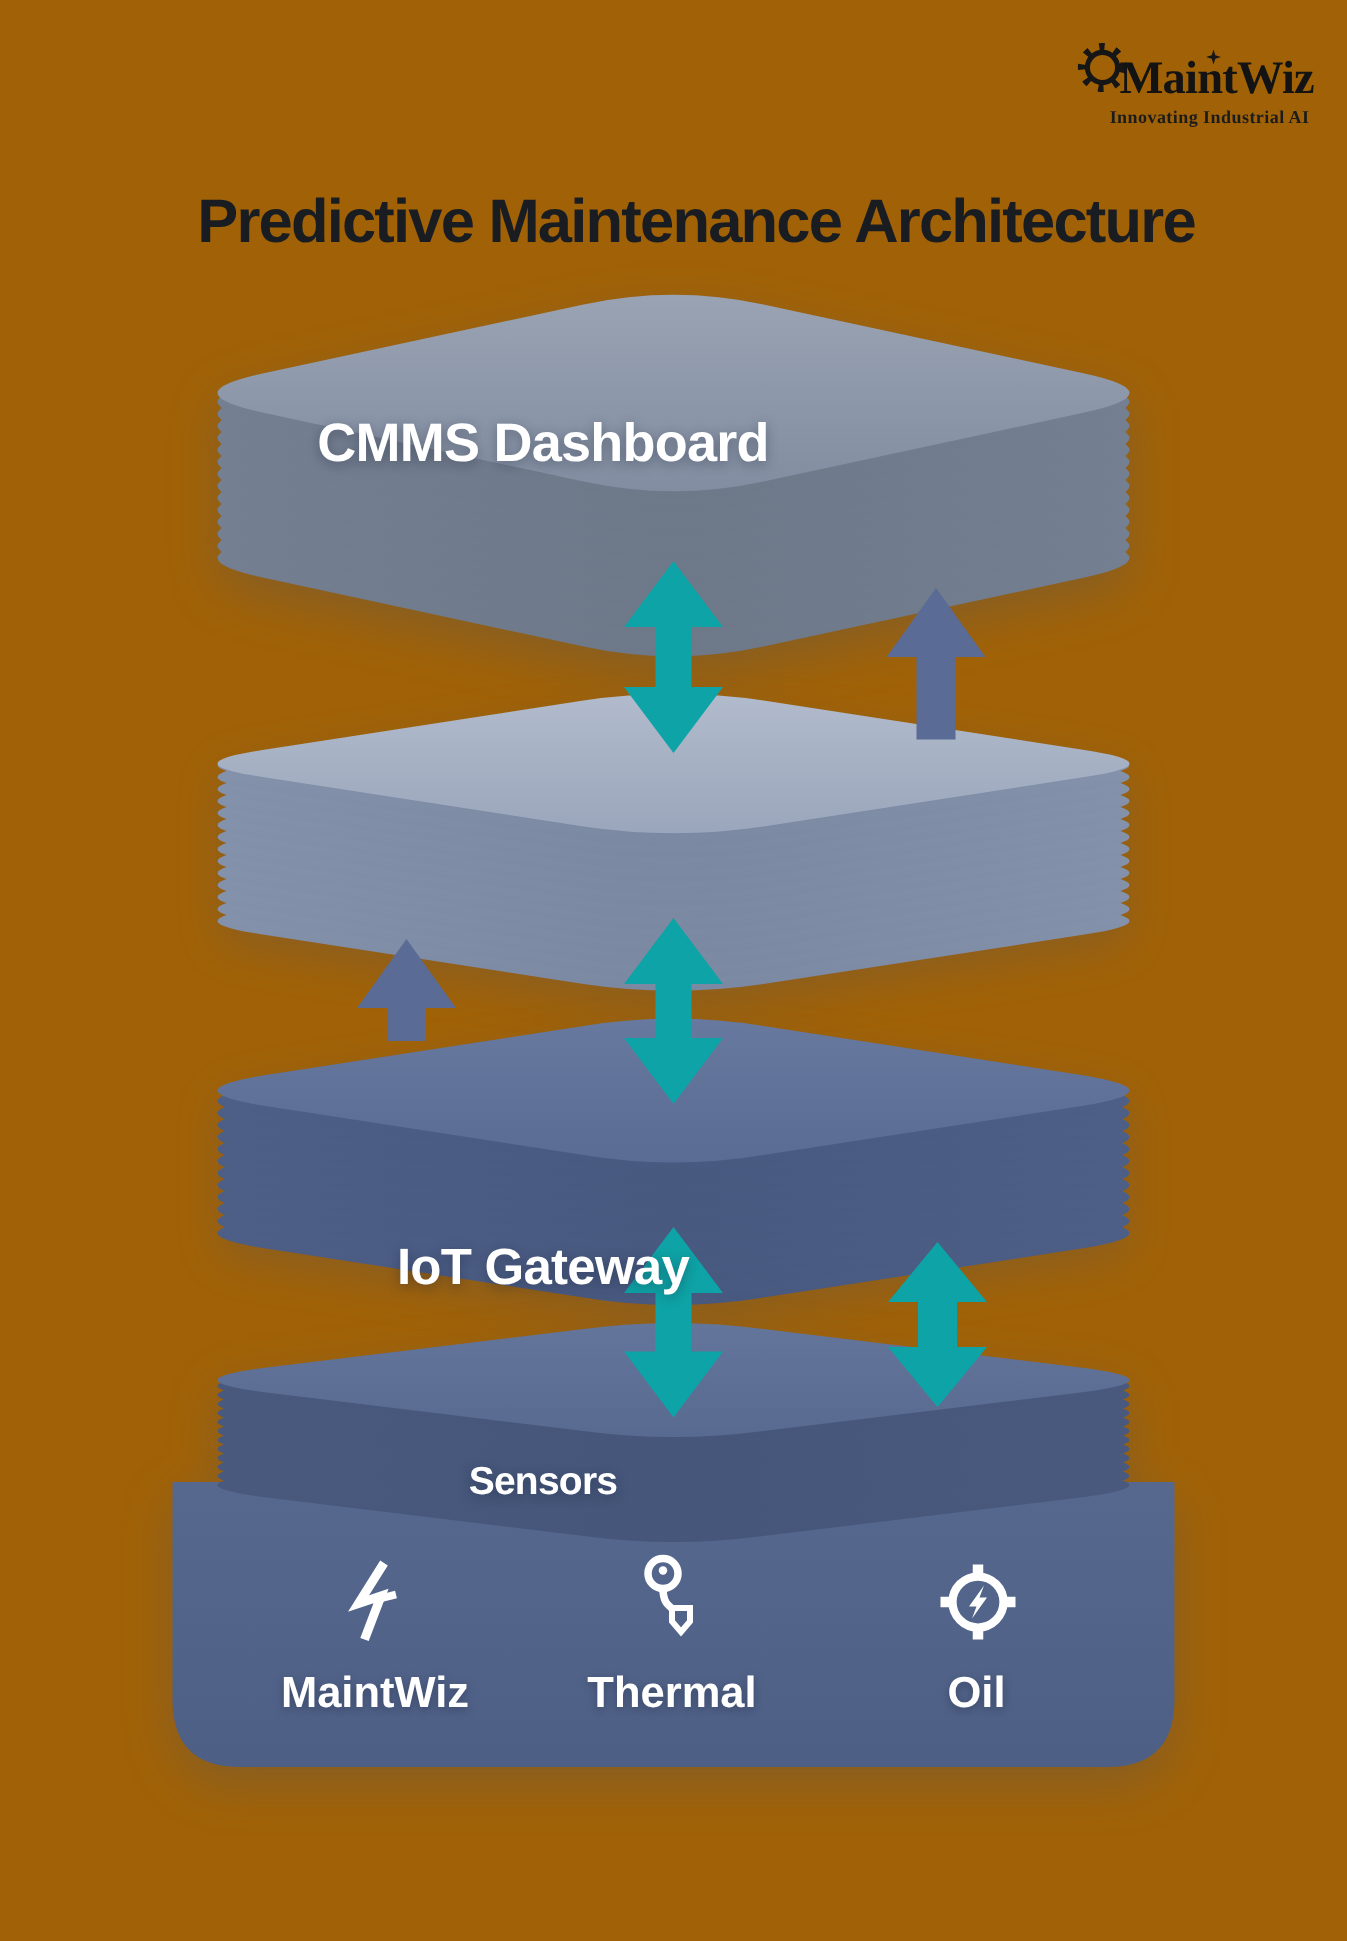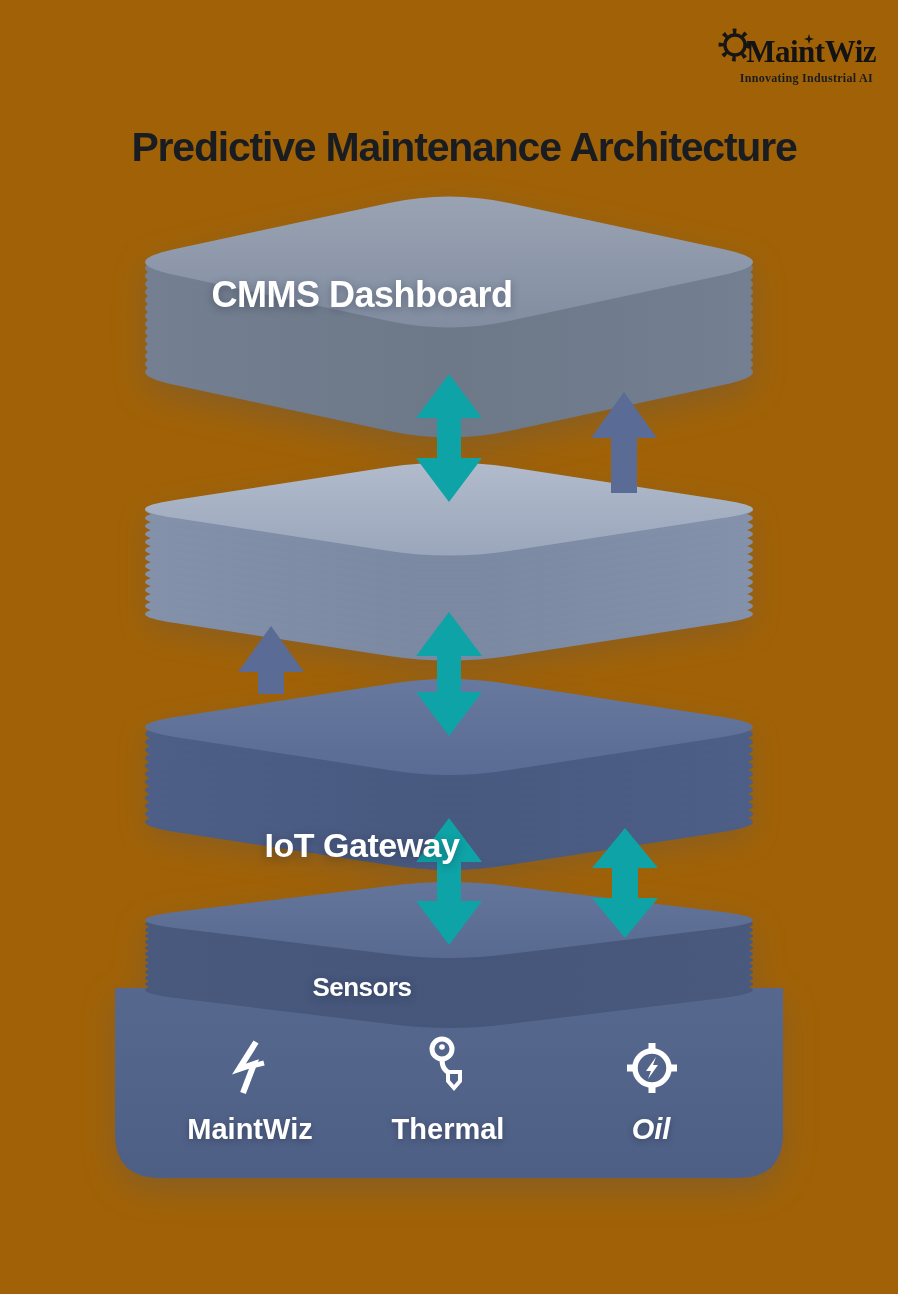--- a/index.html
+++ b/index.html
@@ -209,15 +209,15 @@
   <div class="sensor-item-icon" style="left:620px;top:1036px;">
     <svg width="64" height="64" viewBox="0 0 64 64" fill="none" stroke="#ffffff" stroke-width="5.5">
       <circle cx="32" cy="32" r="17"></circle>
       <path d="M32,7 V15 M57,32 H49 M32,57 V49 M7,32 H15" stroke-width="7"></path>
       <path d="M36,21 L26,35 L31,35 L28,43 L38,29 L33,29 Z" fill="#ffffff" stroke="none"></path>
     </svg>
   </div>
 
   <div class="sensor-item-label" style="left:140px;">MaintWiz</div>
   <div class="sensor-item-label" style="left:338px;">Thermal</div>
-  <div class="sensor-item-label" style="left:541px;font-style:italic;">Oil</div>
+  <div class="sensor-item-label" style="left:541px;">Oil</div>
 
 </div>
 
 </body></html>

